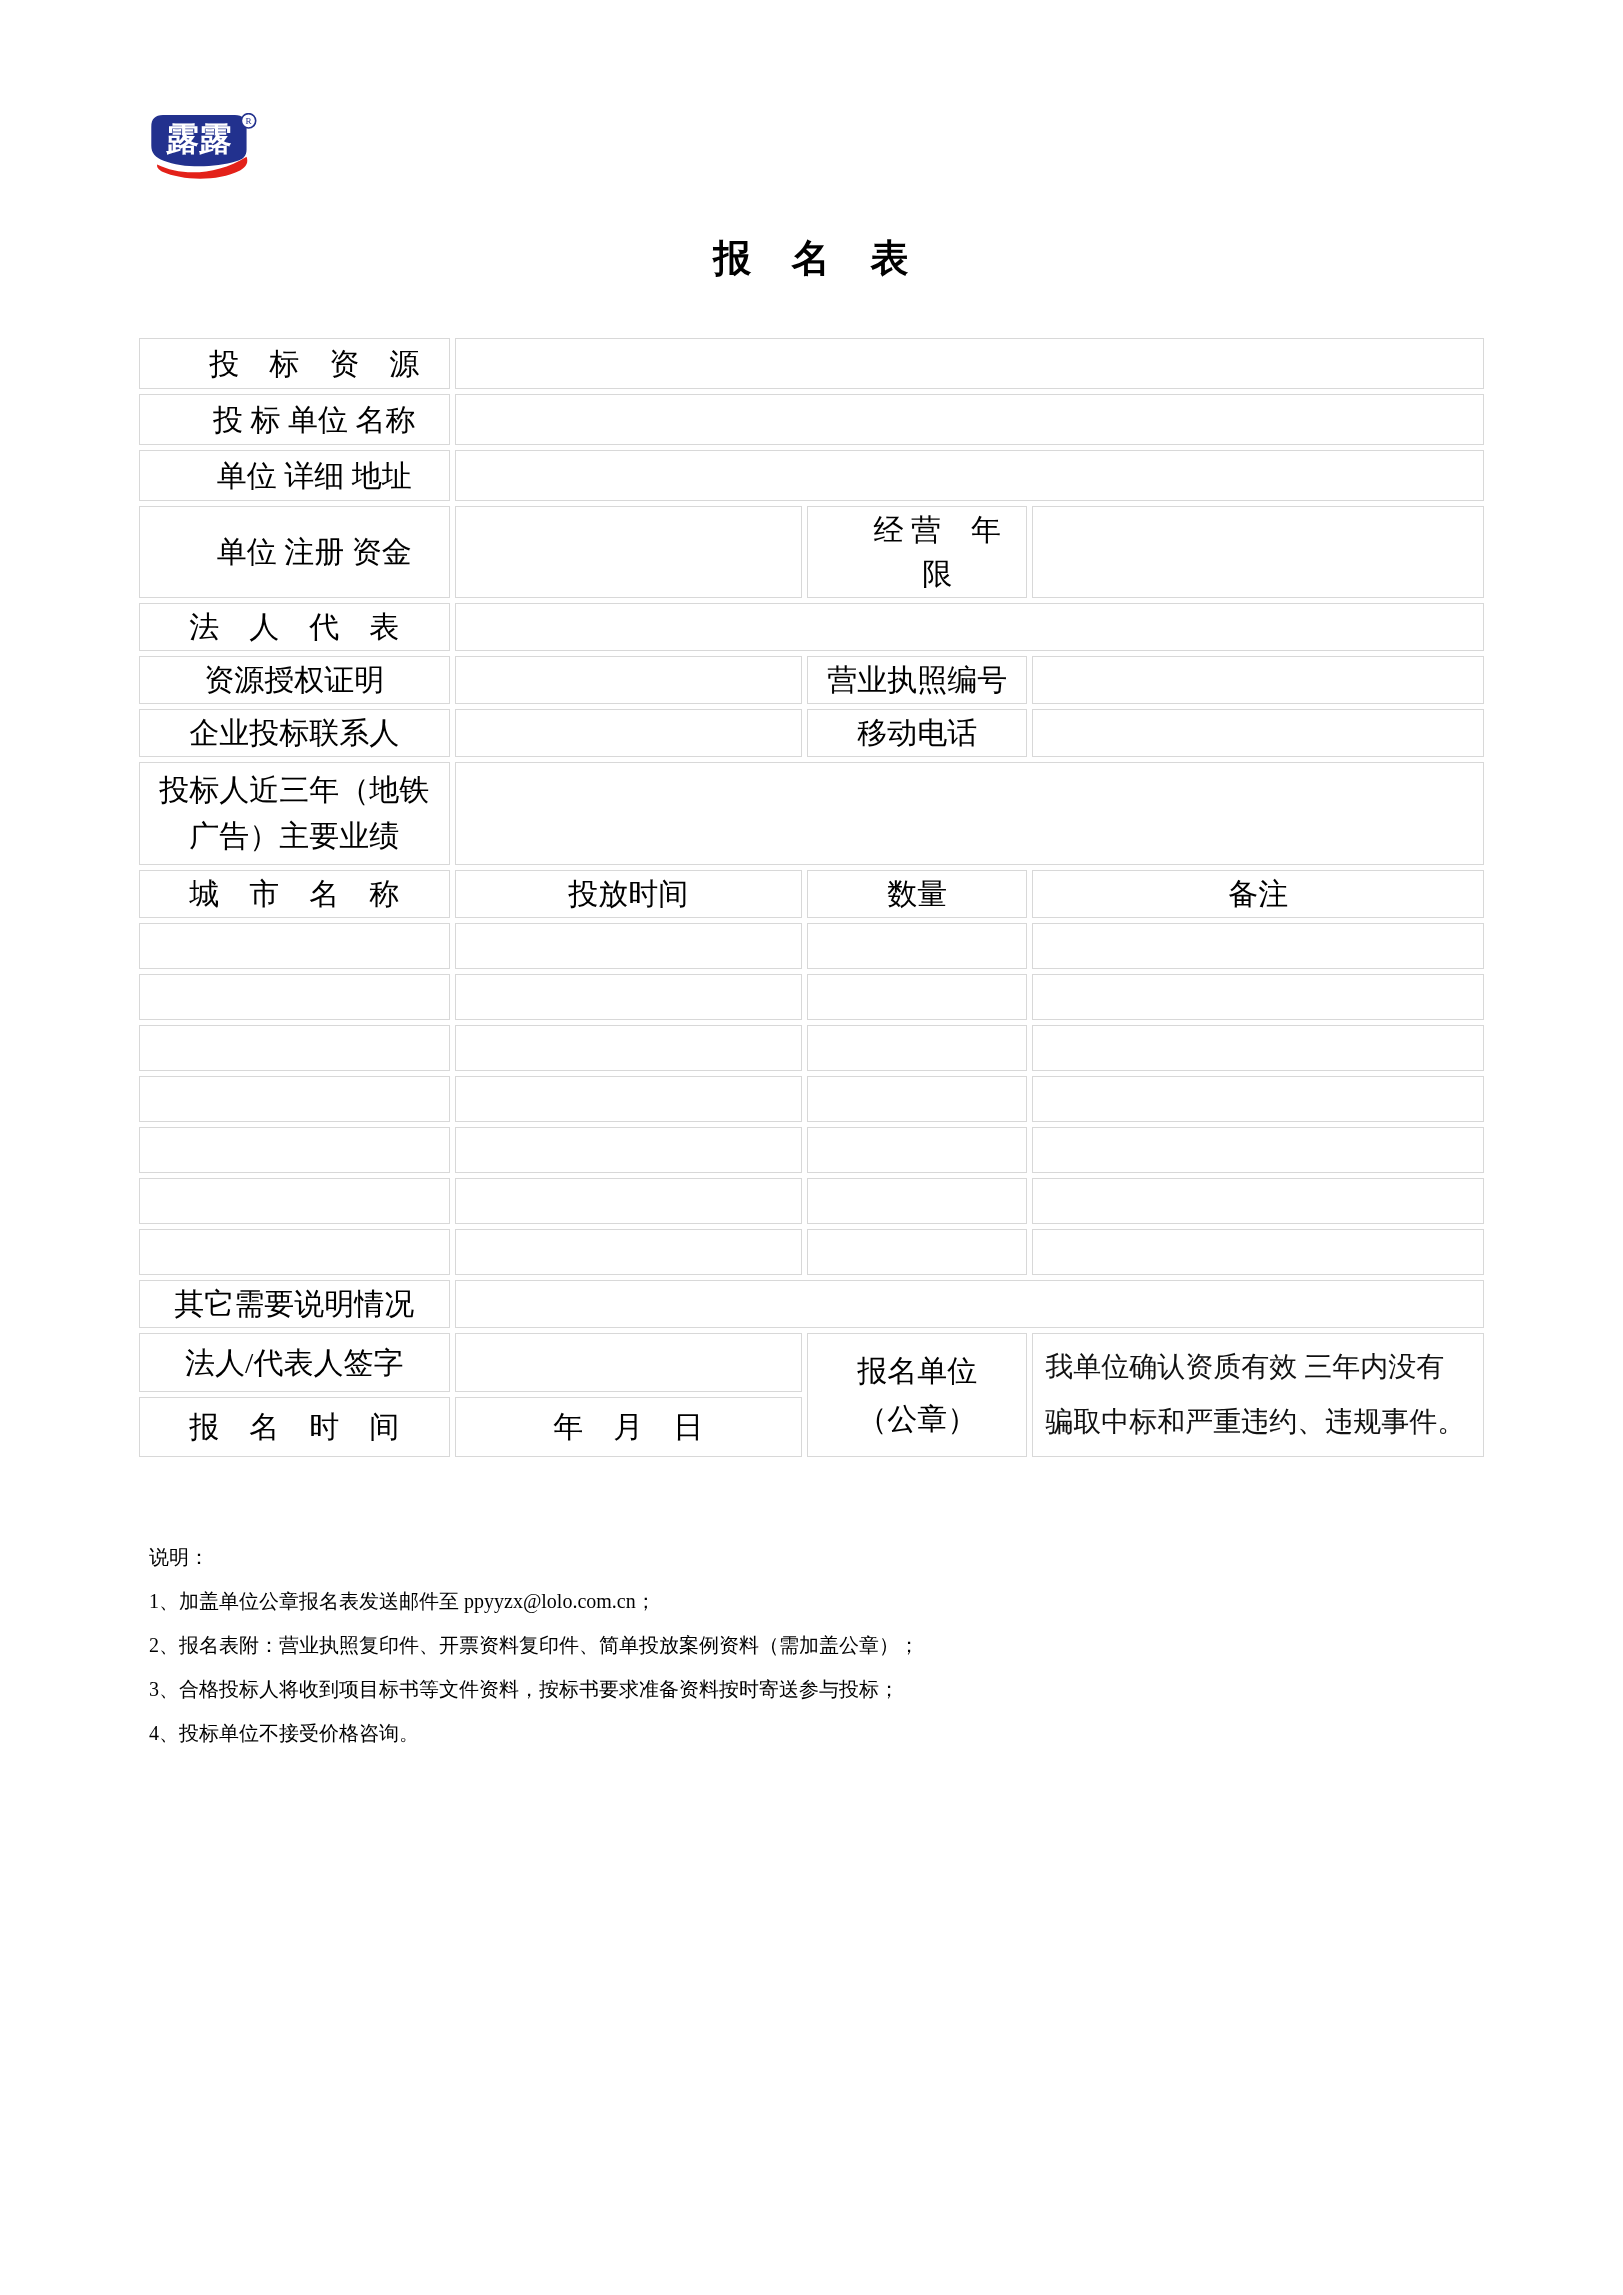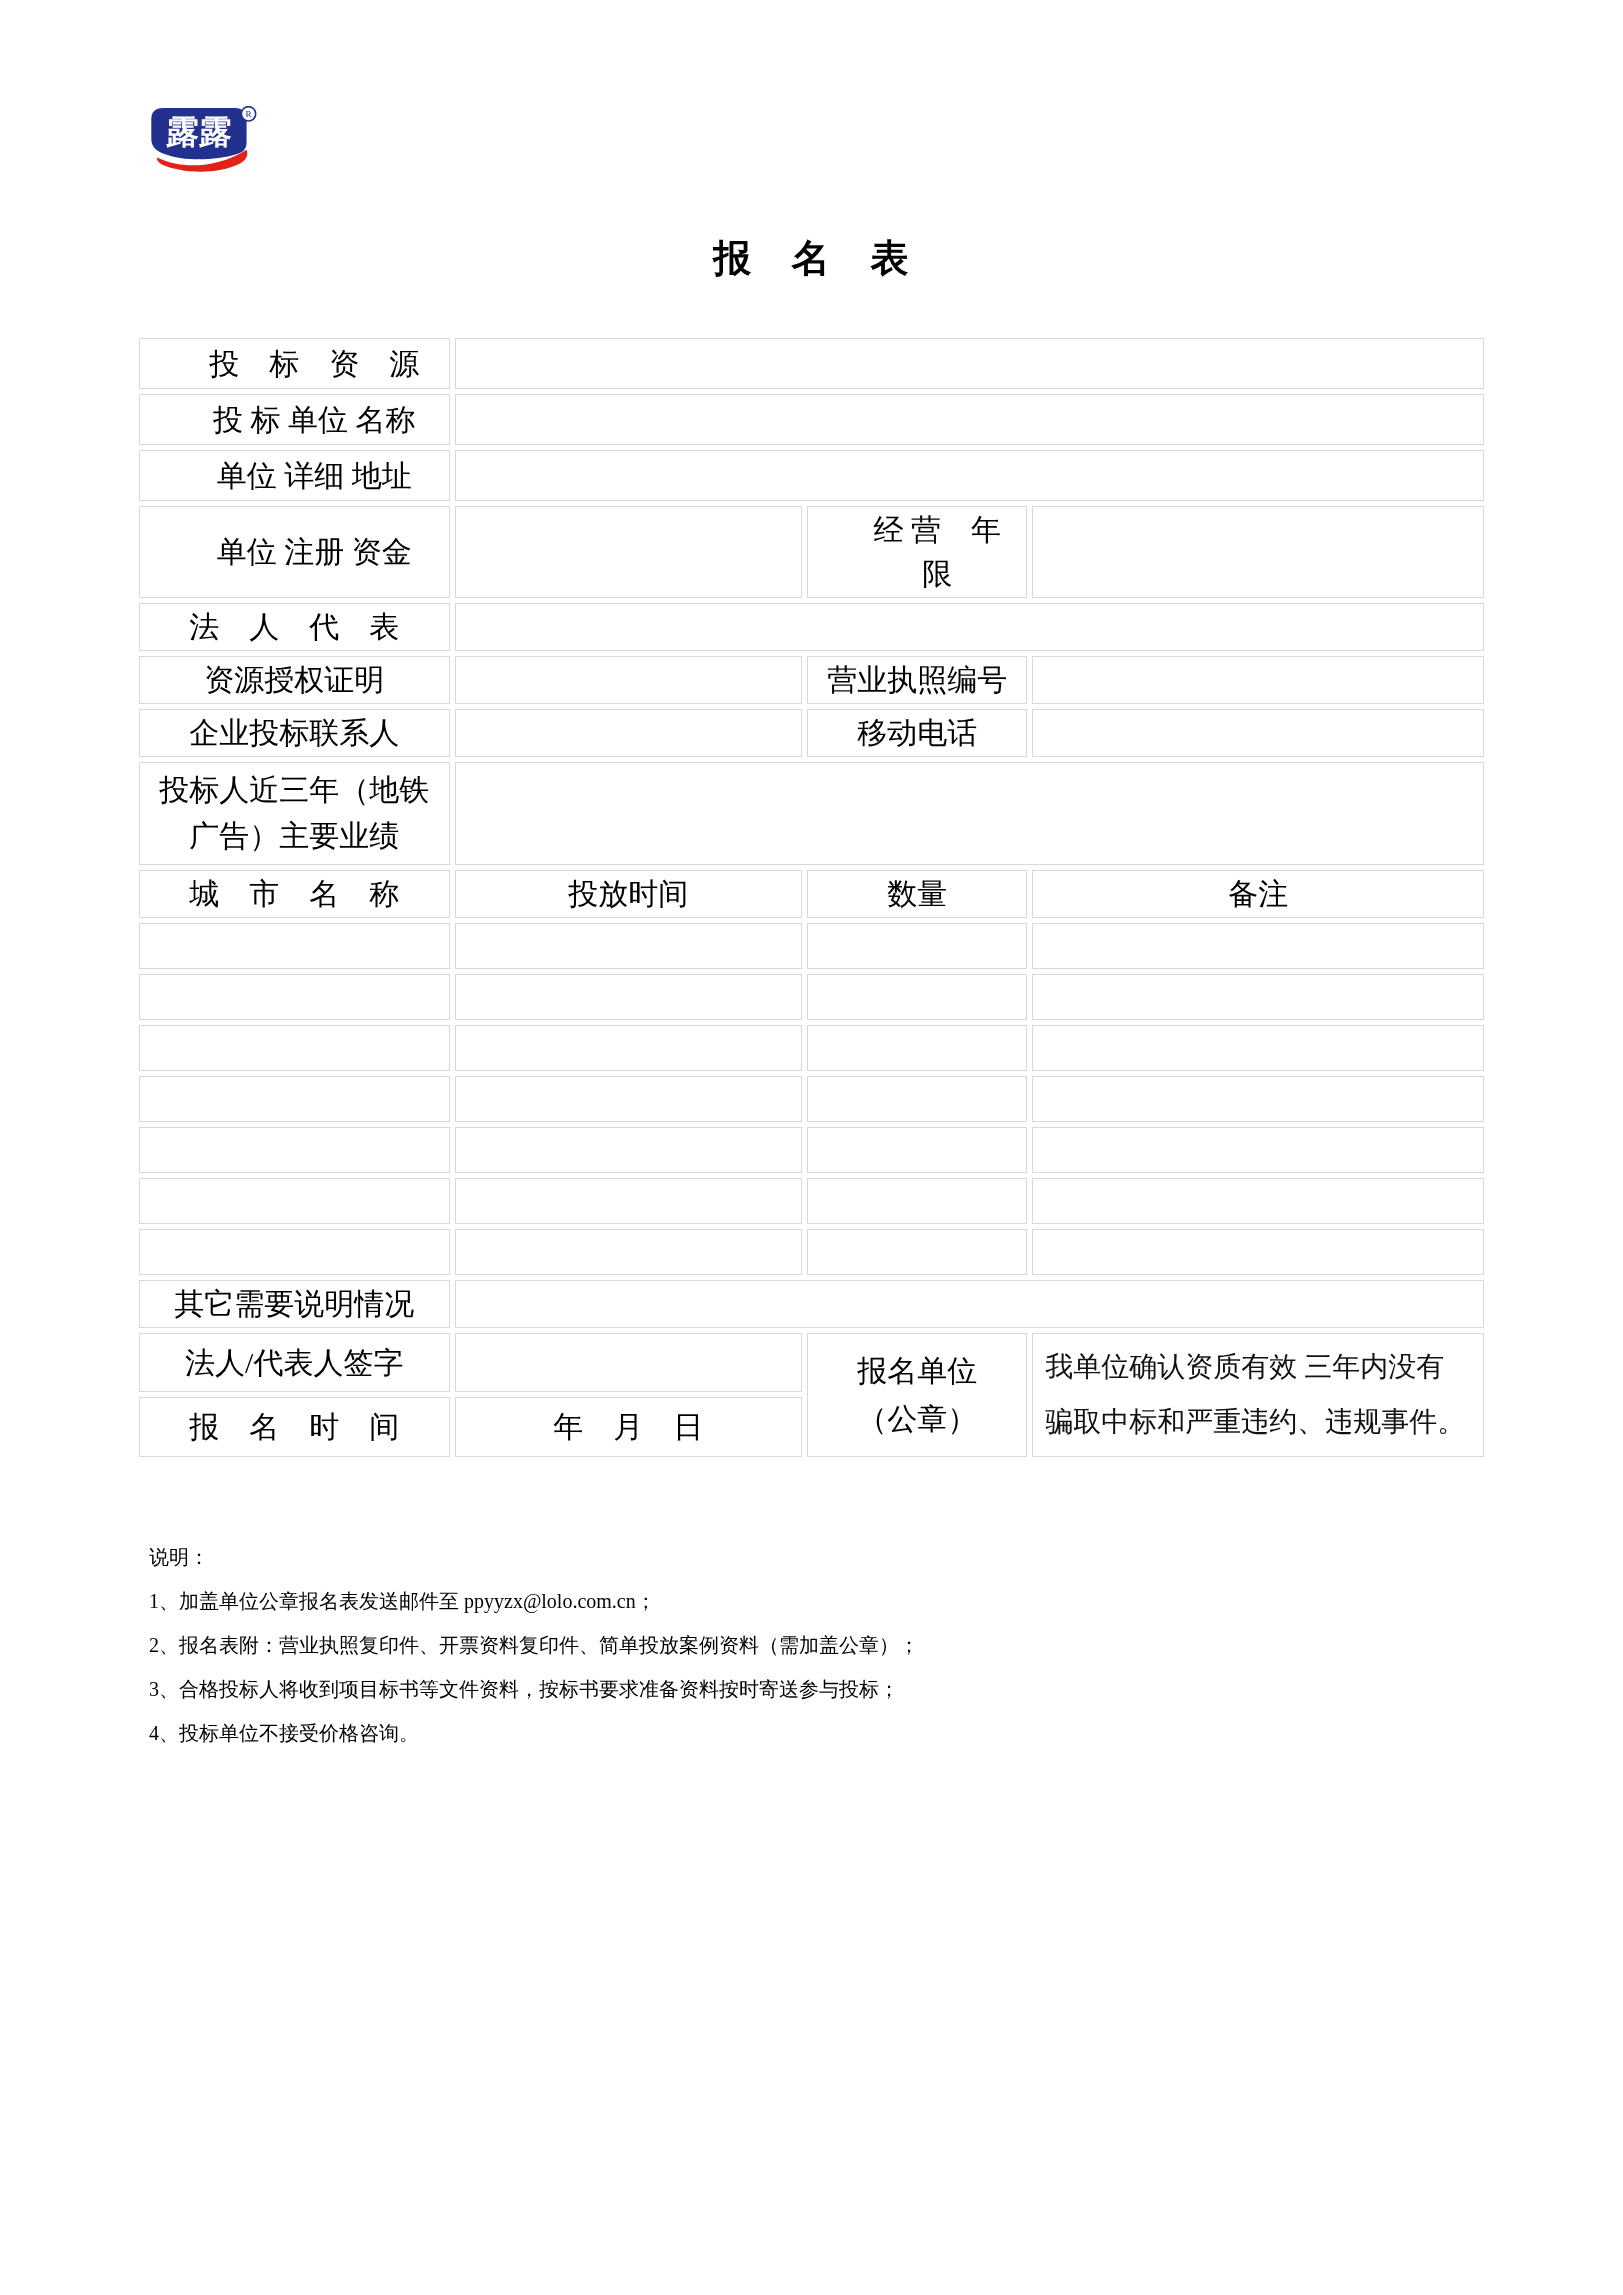--- a/index.html
+++ b/index.html
@@ -9,21 +9,21 @@
     height: 2295px;
     position: relative;
     font-family: "Liberation Serif", "DejaVu Serif", serif;
     color: #000000;
   }
 
   
   .logo {
     position: absolute;
     left: 149px;
-    top: 106px;
+    top: 113px;
     width: 109px;
     height: 77px;
   }
   .logo svg { width: 100%; height: 100%; display: block; }
   .logo-chars {
     font-family: "Liberation Serif", "DejaVu Serif", serif;
     font-weight: bold;
   }
 
   

